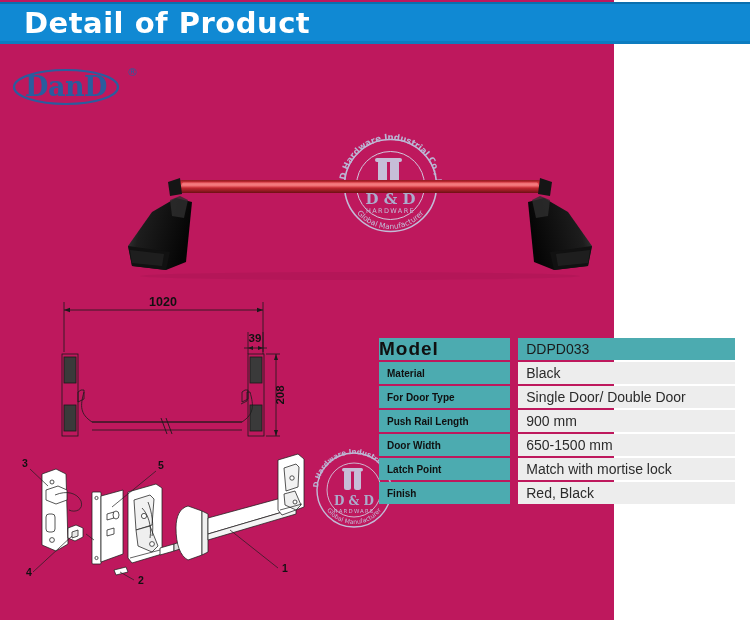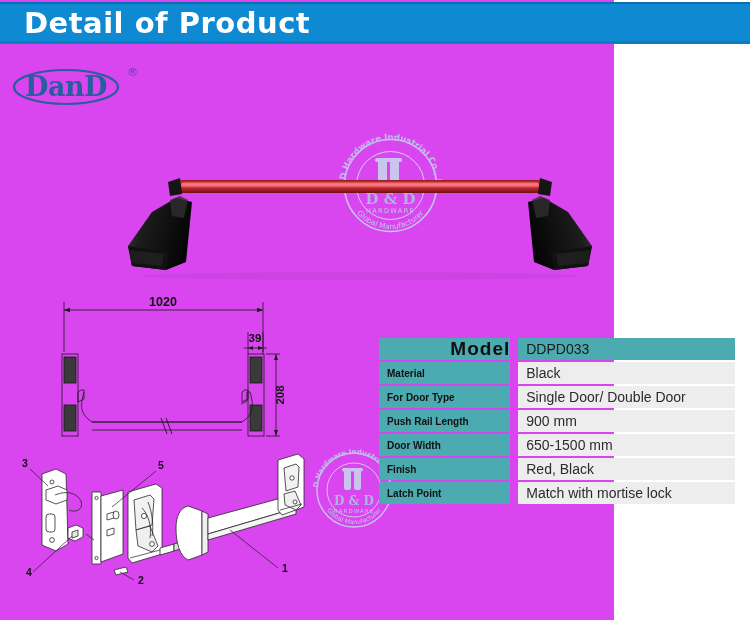--- a/index.html
+++ b/index.html
@@ -2,21 +2,21 @@
 <html><head>
 <meta charset="utf-8">
 <style>
   * { margin:0; padding:0; box-sizing:border-box; }
   html, body {
     width:750px; height:620px;
     background:#ffffff;
     font-family:"Liberation Sans", sans-serif;
     overflow:hidden;
   }
-  #page { position:relative; width:614px; height:620px; background:#d946ef; }
+  #page { position:relative; width:614px; height:620px; background:#be185d; }
 
   
   .banner {
     position:absolute; left:0; top:2px; width:750px; height:42px;
     background:#1089d3;
     border-top:2px solid #0a6fae;
     border-bottom:3px solid #0d7cc0;
   }
   .banner-title {
     position:absolute; left:24px; top:50%; transform:translateY(-50%);
@@ -51,21 +51,21 @@
   .spec-table {
     position:absolute; left:379px; top:336px; width:356px;
     border-collapse:separate; border-spacing:0 2px;
   }
   .spec-table td { height:22px; padding:0 0 0 8px; vertical-align:middle; }
   .lbl {
     width:134px; background:#4cabb0; color:#101010;
     font-weight:bold; font-size:10px; white-space:nowrap;
   }
   .lbl.model {
-    text-align:right; padding-left:8px; font-size:19px; letter-spacing:1px;
+    text-align:left; padding-left:0; font-size:19px; letter-spacing:1px;
   }
   .val {
     width:220px; background:#ededed; color:#2b2b2b;
     font-size:14px; padding-left:10px; white-space:nowrap;
   }
   .val.model-val { background:#4cabb0; color:#1a1a1a; }
   .col-gap { width:3px; padding:0; background:transparent; }
 </style>
 </head>
 <body>
@@ -310,25 +310,25 @@
         <td class="lbl">Push Rail Length</td>
         <td class="col-gap"></td>
         <td class="val">900 mm</td>
       </tr>
       <tr>
         <td class="lbl">Door Width</td>
         <td class="col-gap"></td>
         <td class="val">650-1500 mm</td>
       </tr>
       <tr>
+        <td class="lbl">Latch Point</td>
+        <td class="col-gap"></td>
+        <td class="val">Match with mortise lock</td>
+      </tr>
+      <tr>
         <td class="lbl">Finish</td>
         <td class="col-gap"></td>
         <td class="val">Red, Black</td>
-      </tr>
-      <tr>
-        <td class="lbl">Latch Point</td>
-        <td class="col-gap"></td>
-        <td class="val">Match with mortise lock</td>
       </tr>
     </tbody>
   </table>
 
 </div>
 
 </body></html>

